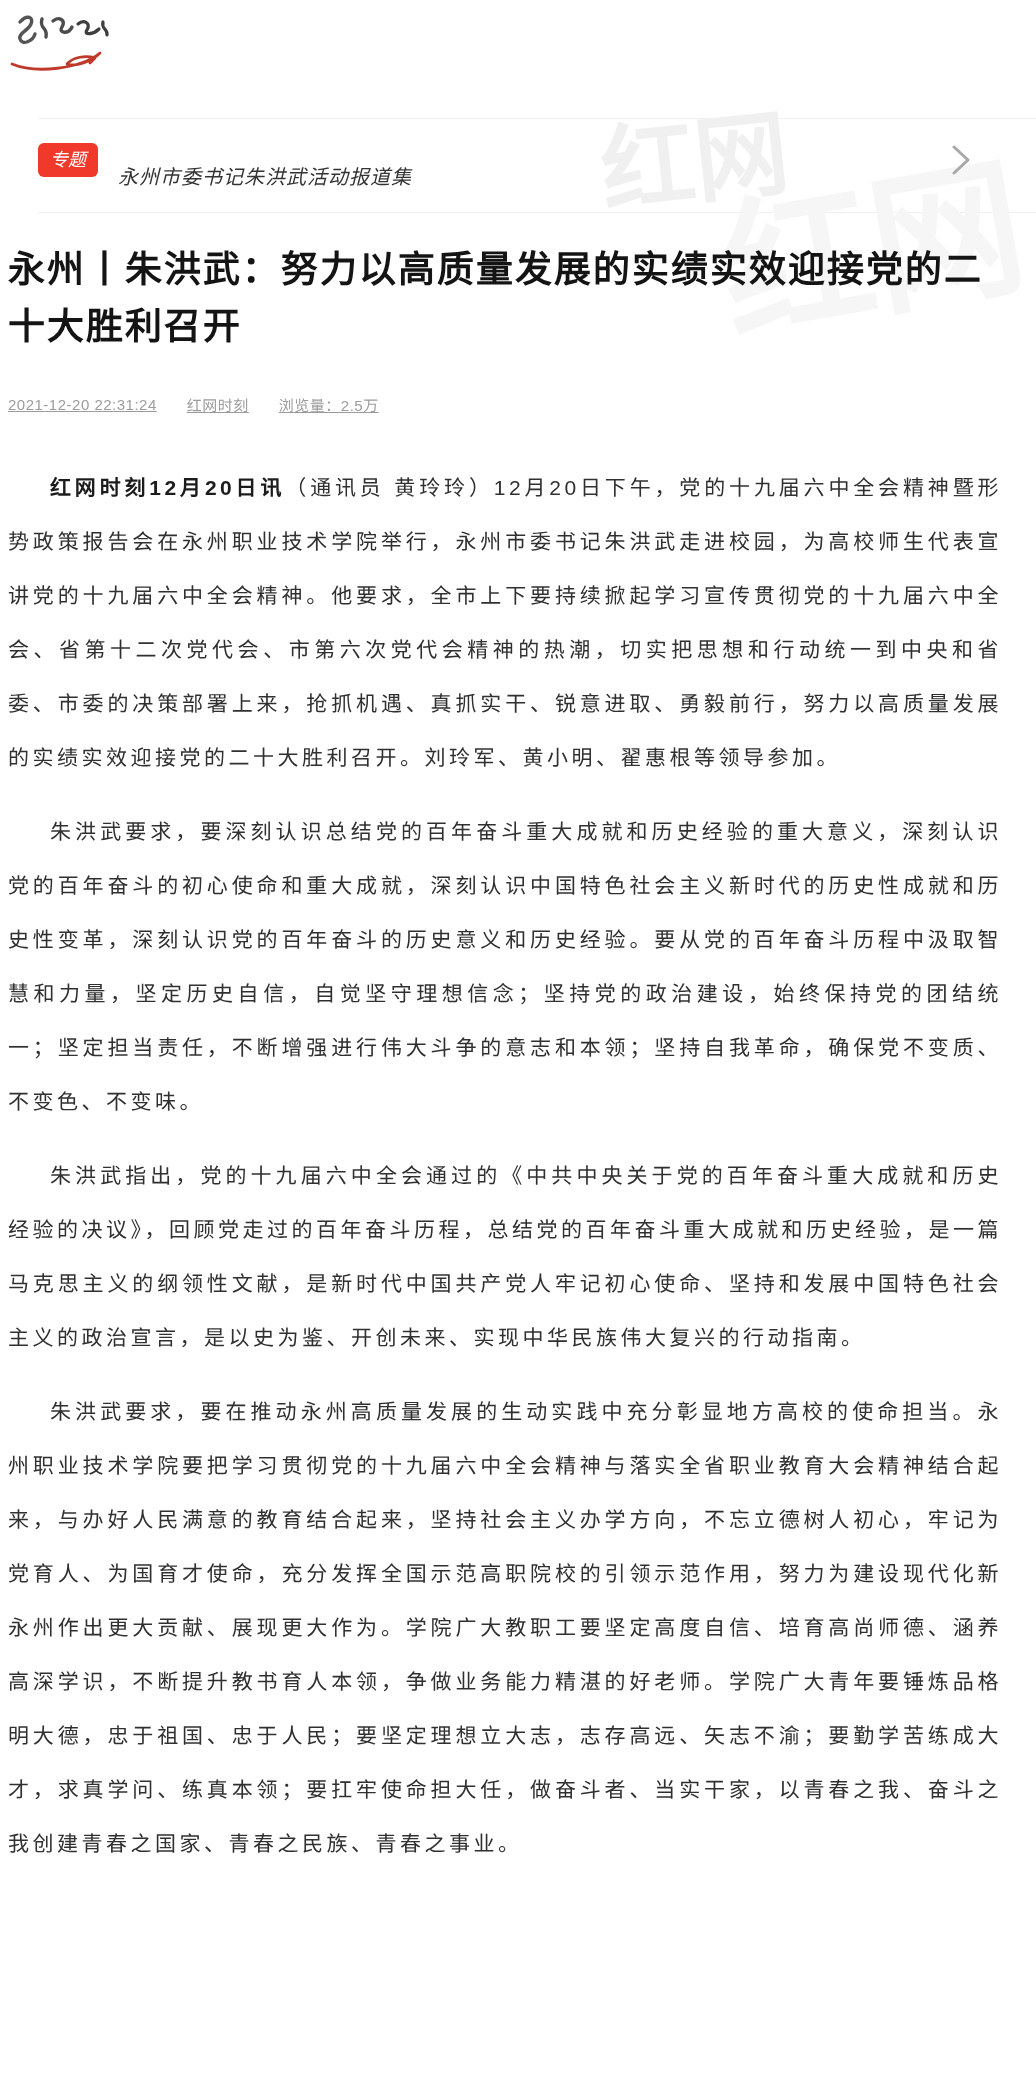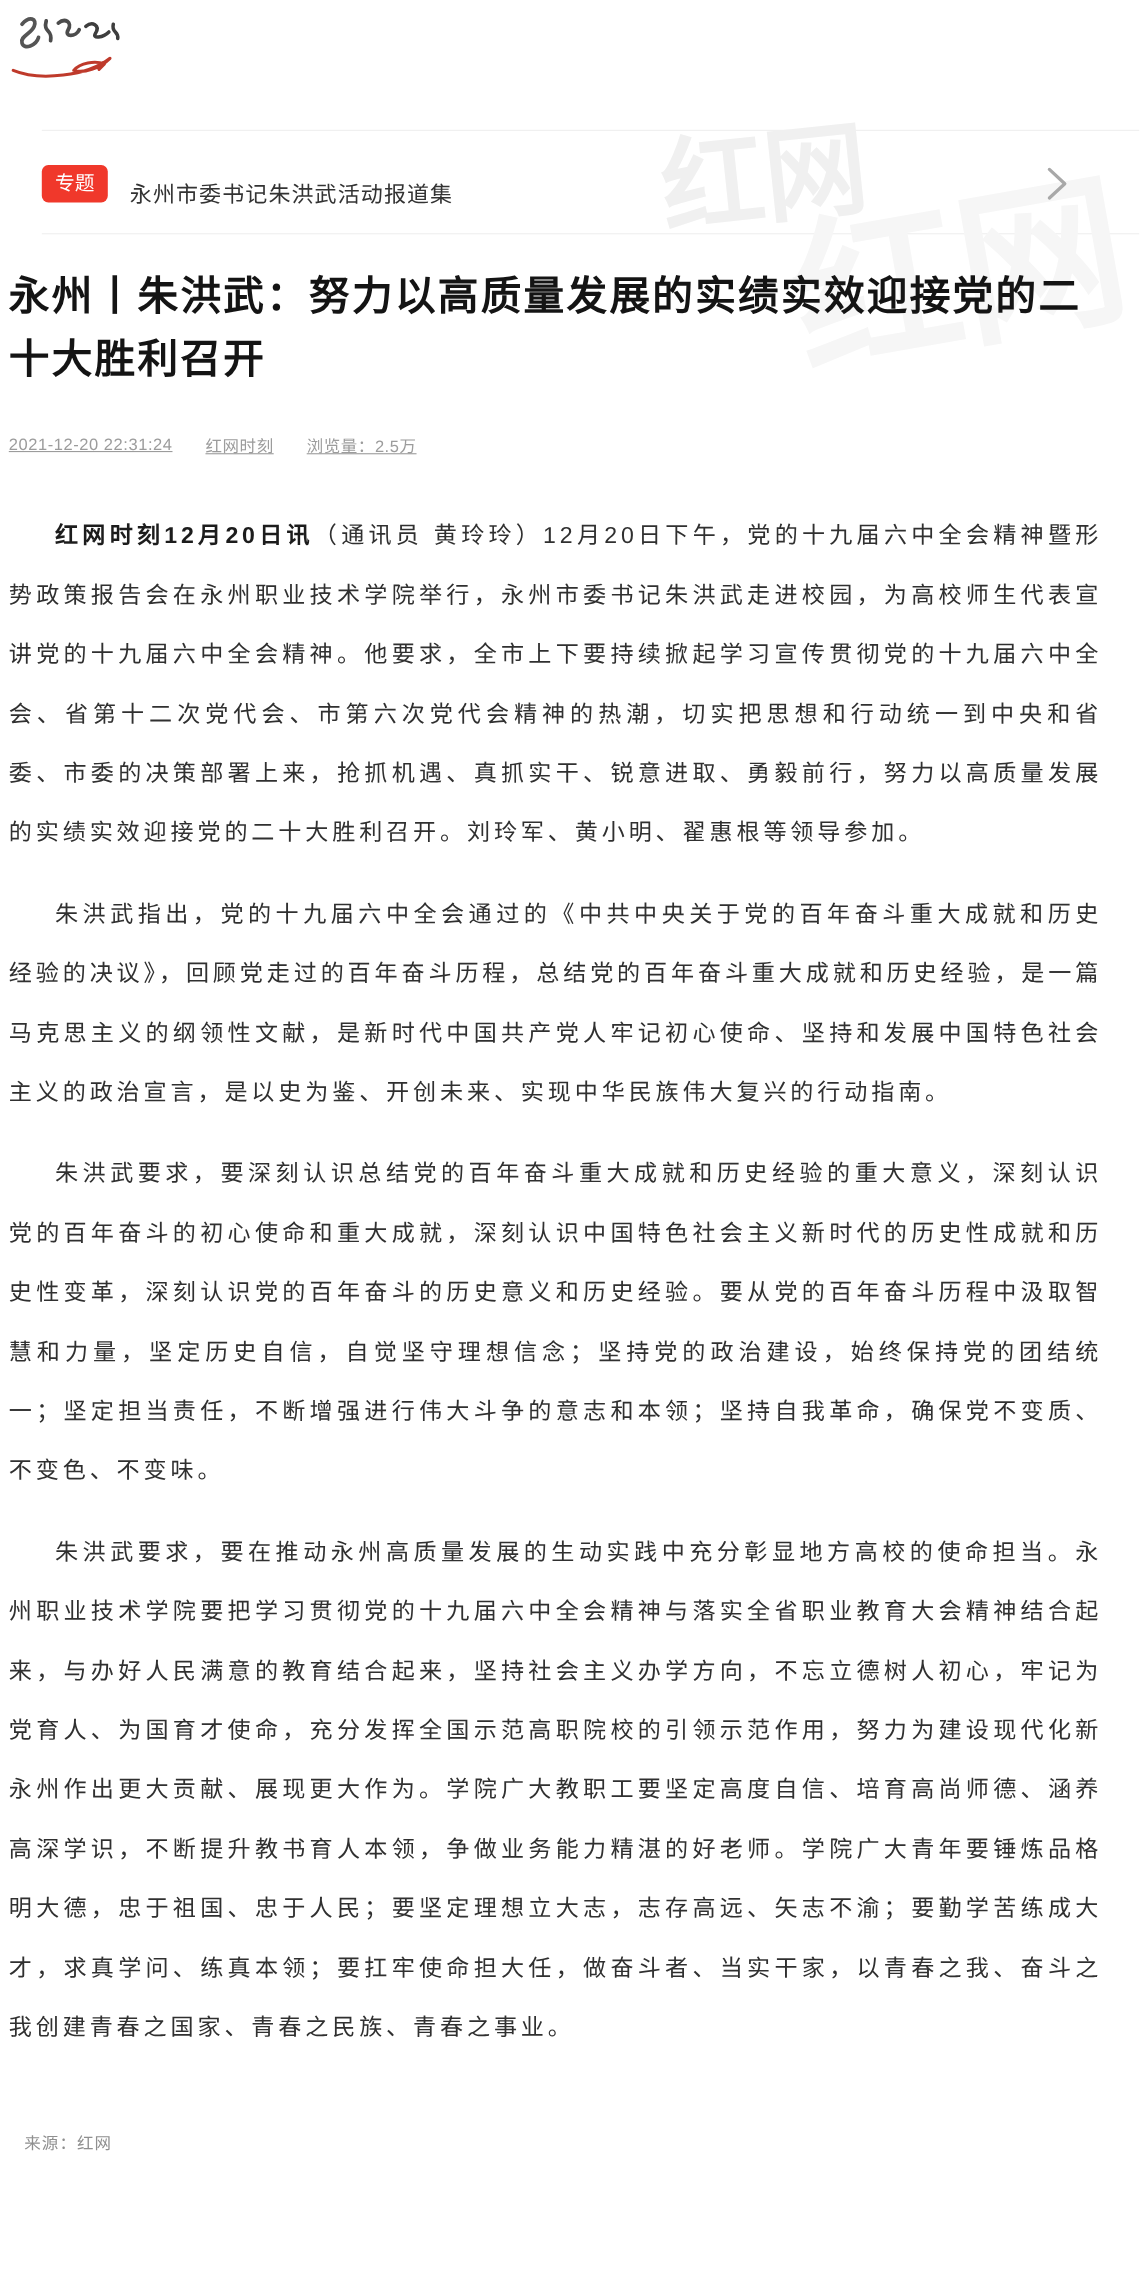--- a/index.html
+++ b/index.html
@@ -21,23 +21,24 @@
   .divider { height: 1px; background: #efefef; margin-left: 38px; }
 
   
   .wm { position: absolute; z-index: 1; font-weight: bold; pointer-events: none; user-select: none; }
   .wm1 { top: 86px; right: 248px; font-size: 94px; color: #f0f0f0; transform: rotate(-6deg); }
   .wm2 { top: 128px; right: 14px; font-size: 152px; color: #f6f6f6; transform: rotate(-10deg); }
 
   
   .topic-row {
     position: relative; z-index: 2;
-    display: flex; align-items: center;
+    display: flex; align-items: flex-start;
     padding: 24px 22px 22px 38px;
     cursor: pointer;
+    font-style: italic;
   }
   .topic-badge {
     background: #f0382b; color: #ffffff;
     font-size: 18px; line-height: 1;
     padding: 8px 12px; border-radius: 6px;
     flex: 0 0 auto;
   }
   .topic-title { font-size: 20px; color: #333333; margin-left: 20px; flex: 1 1 auto; letter-spacing: 1px; margin-top: 18px; }
   .chevron { flex: 0 0 auto; display: flex; align-items: center; padding-right: 42px; }
 
@@ -101,23 +102,22 @@
     <h1 class="article-title">永州丨朱洪武：努力以高质量发展的实绩实效迎接党的二十大胜利召开</h1>
 
     <div class="meta">
       <span>2021-12-20 22:31:24</span>
       <span>红网时刻</span>
       <span>浏览量：2.5万</span>
     </div>
 
     <div class="body">
       <p><span class="lead">红网时刻12月20日讯</span><span>（通讯员 黄玲玲）12月20日下午，党的十九届六中全会精神暨形势政策报告会在永州职业技术学院举行，永州市委书记朱洪武走进校园，为高校师生代表宣讲党的十九届六中全会精神。他要求，全市上下要持续掀起学习宣传贯彻党的十九届六中全会、省第十二次党代会、市第六次党代会精神的热潮，切实把思想和行动统一到中央和省委、市委的决策部署上来，抢抓机遇、真抓实干、锐意进取、勇毅前行，努力以高质量发展的实绩实效迎接党的二十大胜利召开。刘玲军、黄小明、翟惠根等领导参加。</span></p>
+      <p><span>朱洪武要求，要深刻认识总结党的百年奋斗重大成就和历史经验的重大意义，深刻认识党的百年奋斗的初心使命和重大成就，深刻认识中国特色社会主义新时代的历史性成就和历史性变革，深刻认识党的百年奋斗的历史意义和历史经验。要从党的百年奋斗历程中汲取智慧和力量，坚定历史自信，自觉坚守理想信念；坚持党的政治建设，始终保持党的团结统一；坚定担当责任，不断增强进行伟大斗争的意志和本领；坚持自我革命，确保党不变质、不变色、不变味。</span></p>
       <p><span>朱洪武指出，党的十九届六中全会通过的《中共中央关于党的百年奋斗重大成就和历史经验的决议》，回顾党走过的百年奋斗历程，总结党的百年奋斗重大成就和历史经验，是一篇马克思主义的纲领性文献，是新时代中国共产党人牢记初心使命、坚持和发展中国特色社会主义的政治宣言，是以史为鉴、开创未来、实现中华民族伟大复兴的行动指南。</span></p>
-      <p><span>朱洪武要求，要深刻认识总结党的百年奋斗重大成就和历史经验的重大意义，深刻认识党的百年奋斗的初心使命和重大成就，深刻认识中国特色社会主义新时代的历史性成就和历史性变革，深刻认识党的百年奋斗的历史意义和历史经验。要从党的百年奋斗历程中汲取智慧和力量，坚定历史自信，自觉坚守理想信念；坚持党的政治建设，始终保持党的团结统一；坚定担当责任，不断增强进行伟大斗争的意志和本领；坚持自我革命，确保党不变质、不变色、不变味。</span></p>
       <p><span>朱洪武要求，要在推动永州高质量发展的生动实践中充分彰显地方高校的使命担当。永州职业技术学院要把学习贯彻党的十九届六中全会精神与落实全省职业教育大会精神结合起来，与办好人民满意的教育结合起来，坚持社会主义办学方向，不忘立德树人初心，牢记为党育人、为国育才使命，充分发挥全国示范高职院校的引领示范作用，努力为建设现代化新永州作出更大贡献、展现更大作为。学院广大教职工要坚定高度自信、培育高尚师德、涵养高深学识，不断提升教书育人本领，争做业务能力精湛的好老师。学院广大青年要锤炼品格明大德，忠于祖国、忠于人民；要坚定理想立大志，志存高远、矢志不渝；要勤学苦练成大才，求真学问、练真本领；要扛牢使命担大任，做奋斗者、当实干家，以青春之我、奋斗之我创建青春之国家、青春之民族、青春之事业。</span></p>
     </div>
   </div>
 
   <div class="footer">
-    <div class="credit">来源：红网</div>
   </div>
 
 </div>
 
 </body></html>

